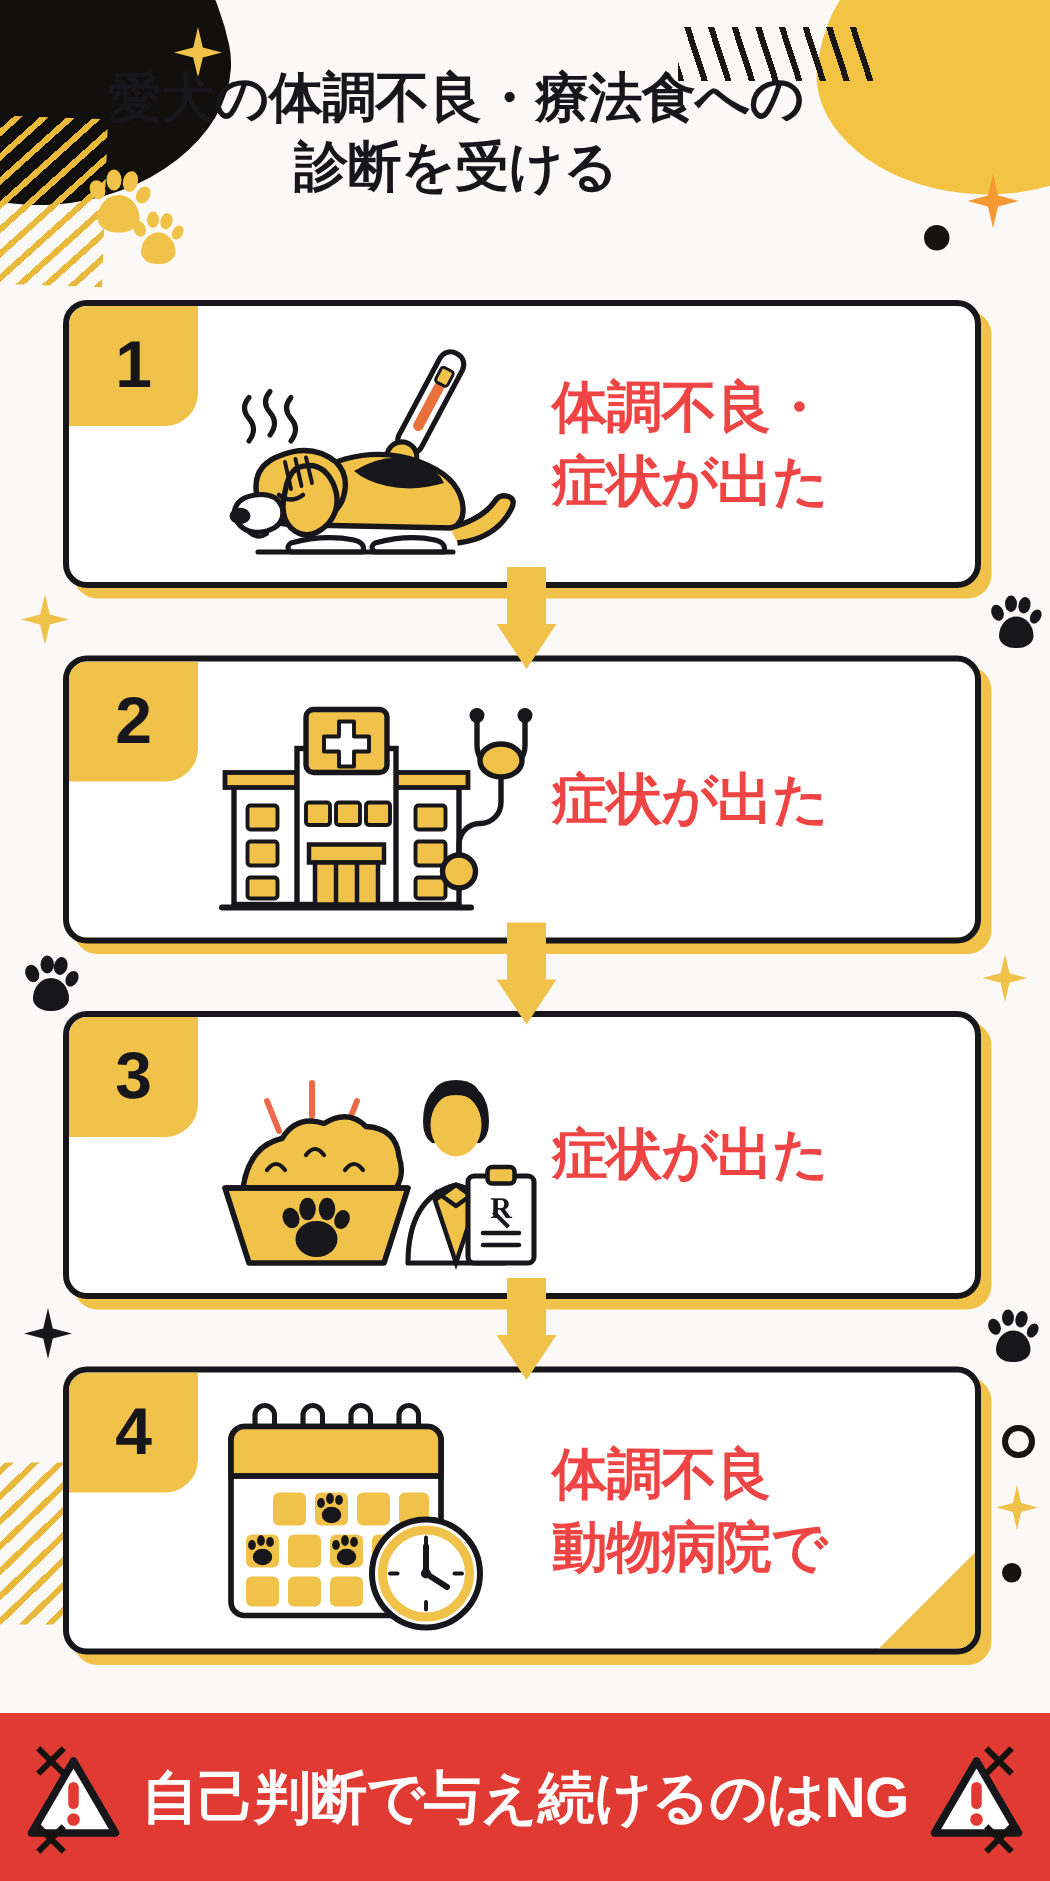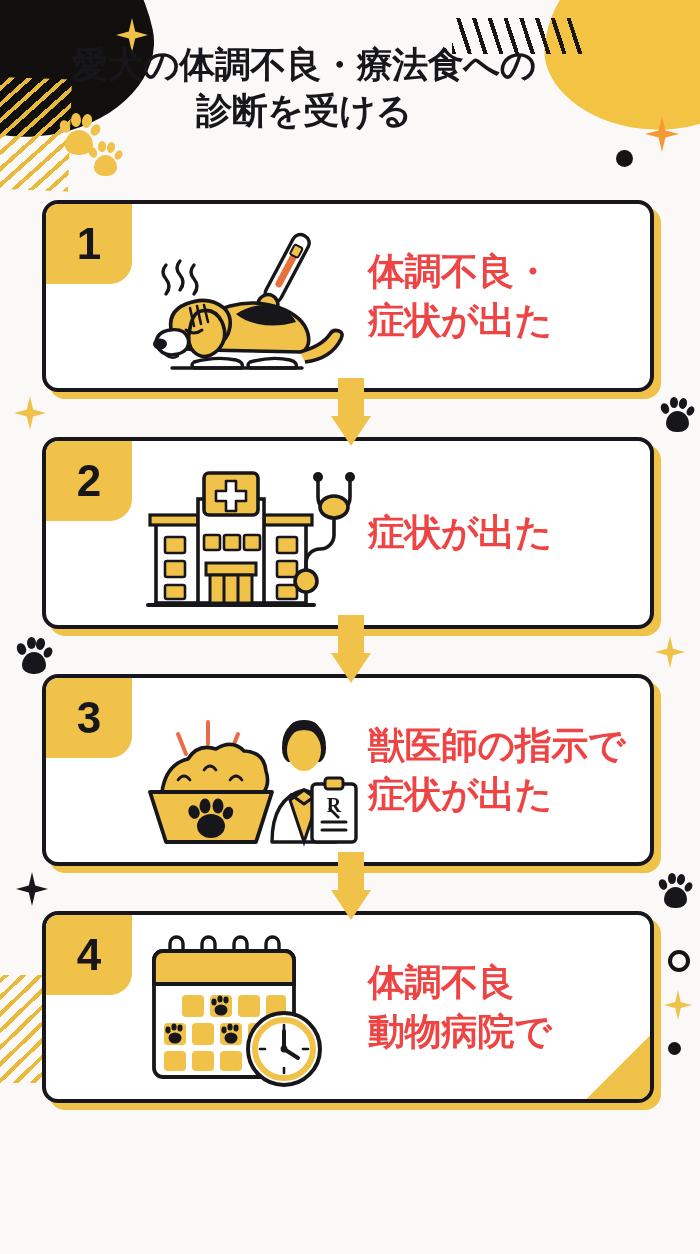--- a/index.html
+++ b/index.html
@@ -437,21 +437,20 @@
         <path d="M158 98 l14 10 l14-10" fill="none" stroke="#17161a" stroke-width="3" stroke-linejoin="round"></path>
 
         <rect x="180" y="88" width="44" height="58" rx="4" fill="#fff" stroke="#17161a" stroke-width="3.4"></rect>
         <rect x="193" y="82" width="18" height="11" rx="3" fill="#f0c24a" stroke="#17161a" stroke-width="3"></rect>
         <text x="202" y="116" font-family="'Liberation Serif', serif" font-size="20" font-weight="700" fill="#17161a" text-anchor="middle">R</text>
         <path d="M197 112 l10 10" stroke="#17161a" stroke-width="2.6"></path>
         <path d="M190 126 l24 0 M190 134 l24 0" stroke="#17161a" stroke-width="3" stroke-linecap="round"></path>
       </svg>
     </div>
     <div class="label">
-      <span>獣医師の指示で</span>
       <span>症状が出た</span>
     </div>
   </div>
 
   <div class="arrow" style="top:852px;">
     <div class="shaft"></div>
       <div class="head"></div>
   </div>
 
   <div class="card" style="top:911px;">
@@ -522,14 +521,34 @@
         <circle cx="152" cy="116" r="3.4" fill="#17161a"></circle>
       </svg>
     </div>
     <div class="label">
       <span>体調不良</span>
       <span>動物病院で</span>
     </div>
     <div class="corner-wedge"></div>
   </div>
 
+  <div class="banner">
+    <div class="xmark" style="left:22px; top:20px;"></div>
+    <div class="xmark" style="left:22px; top:72px;"></div>
+    <div class="xmark" style="right:22px; top:20px;"></div>
+    <div class="xmark" style="right:22px; top:72px;"></div>
+
+    <svg class="warn-tri" viewBox="0 0 62 56">
+      <path d="M31 4 L59 52 L3 52 Z" fill="#fff" stroke="#17161a" stroke-width="5" stroke-linejoin="round"></path>
+      <rect x="27.5" y="18" width="7" height="18" rx="3.5" fill="#e03a33"></rect>
+      <circle cx="31" cy="43" r="4.2" fill="#e03a33"></circle>
+    </svg>
+
+    <div class="btext">自己判断で与え続けるのはNG</div>
+
+    <svg class="warn-tri" viewBox="0 0 62 56">
+      <path d="M31 4 L59 52 L3 52 Z" fill="#fff" stroke="#17161a" stroke-width="5" stroke-linejoin="round"></path>
+      <rect x="27.5" y="18" width="7" height="18" rx="3.5" fill="#e03a33"></rect>
+      <circle cx="31" cy="43" r="4.2" fill="#e03a33"></circle>
+    </svg>
+  </div>
 
 </div>
 
 </body></html>

